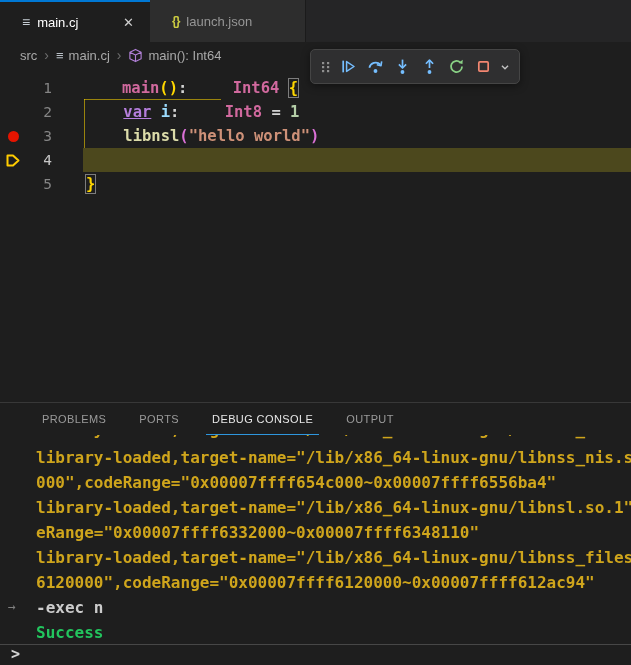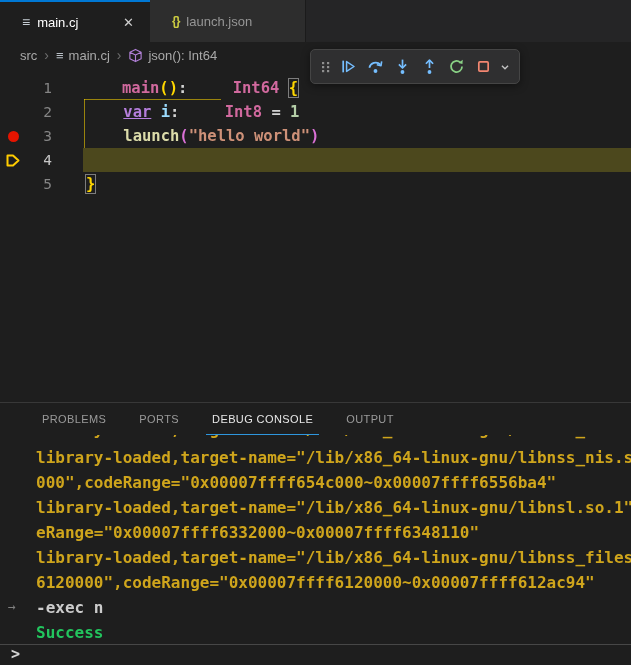--- a/index.html
+++ b/index.html
@@ -88,39 +88,39 @@
 
   <div class="breadcrumb">
     <span class="crumb">src</span>
     <span class="sep">›</span>
     <span class="ficon">≡</span>
     <span class="crumb">main.cj</span>
     <span class="sep">›</span>
     <svg width="15" height="15" viewBox="0 0 16 16">
       <path d="M8 1.5 L14 4.5 V11.5 L8 14.5 L2 11.5 V4.5 Z M2 4.5 L8 7.5 L14 4.5 M8 7.5 V14.5" fill="none" stroke="#b180d7" stroke-width="1.2" stroke-linejoin="round"></path>
     </svg>
-    <span class="crumb">json(): Int64</span>
+    <span class="crumb">main(): Int64</span>
   </div>
 
   <div class="editor">
     <div class="guide-h"></div>
     <div class="guide-v"></div>
     <div style="padding-top:8px;" id="editor-lines">
         <div class="code-row">
           <span class="lnum">1</span>
           <span class="ctext"><span class="tk-pink">main</span><span class="tk-gold">(</span><span class="tk-gold">)</span><span class="tk-punc">:</span><span class="tk-plain"> </span><span class="tk-pink">Int64</span><span class="tk-plain"> </span><span class="tk-gold tk-boxed">{</span></span>
         </div>
         <div class="code-row">
           <span class="lnum">2</span>
           <span class="ctext"><span class="tk-plain">    </span><span class="tk-violet">var</span><span class="tk-plain"> </span><span class="tk-blue">i</span><span class="tk-punc">:</span><span class="tk-plain"> </span><span class="tk-pink">Int8</span><span class="tk-plain"> </span><span class="tk-punc">=</span><span class="tk-plain"> </span><span class="tk-green">1</span></span>
         </div>
         <div class="code-row">
           <span class="bp"></span>
           <span class="lnum">3</span>
-          <span class="ctext"><span class="tk-plain">    </span><span class="tk-yellow">launch</span><span class="tk-orchid">(</span><span class="tk-str">"hello world"</span><span class="tk-orchid">)</span></span>
+          <span class="ctext"><span class="tk-plain">    </span><span class="tk-yellow">libnsl</span><span class="tk-orchid">(</span><span class="tk-str">"hello world"</span><span class="tk-orchid">)</span></span>
         </div>
         <div class="code-row">
           <div class="line-hl"></div>
           <span class="glyph">
             <svg width="16" height="16" viewBox="0 0 16 16">
               <path d="M2.5 3.5 H8 L13.5 8.5 L8 13.5 H2.5 Z" fill="none" stroke="#ffcc00" stroke-width="2" stroke-linejoin="round"></path>
             </svg>
           </span>
           <span class="lnum cur">4</span>
         </div>

